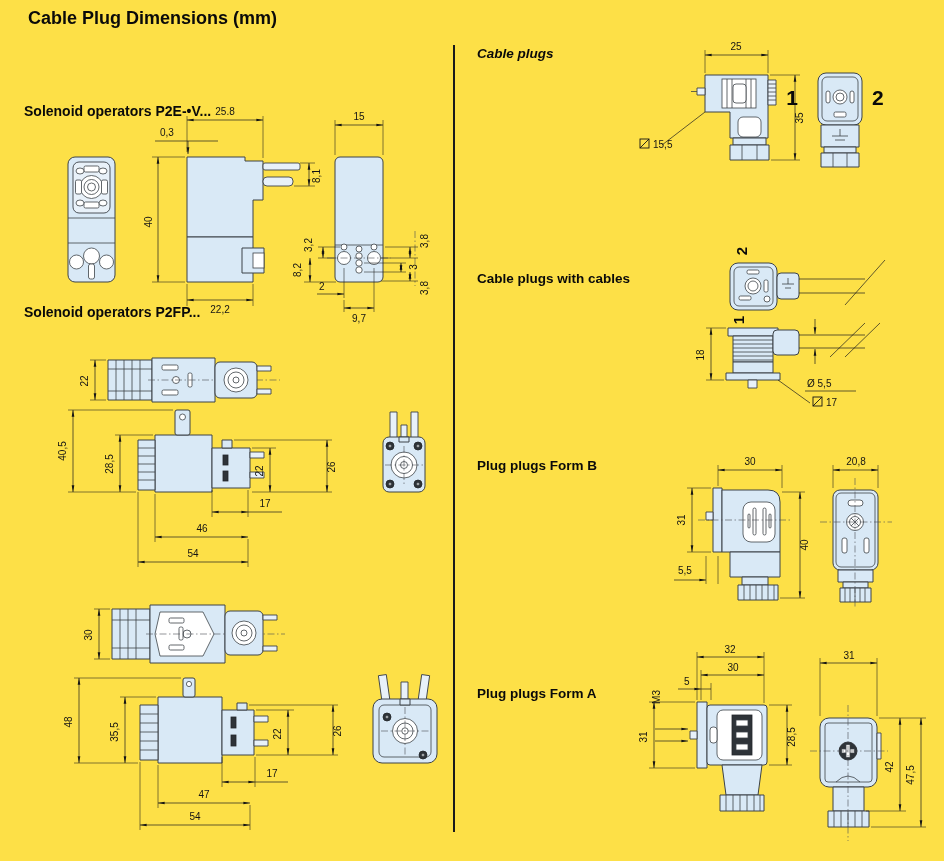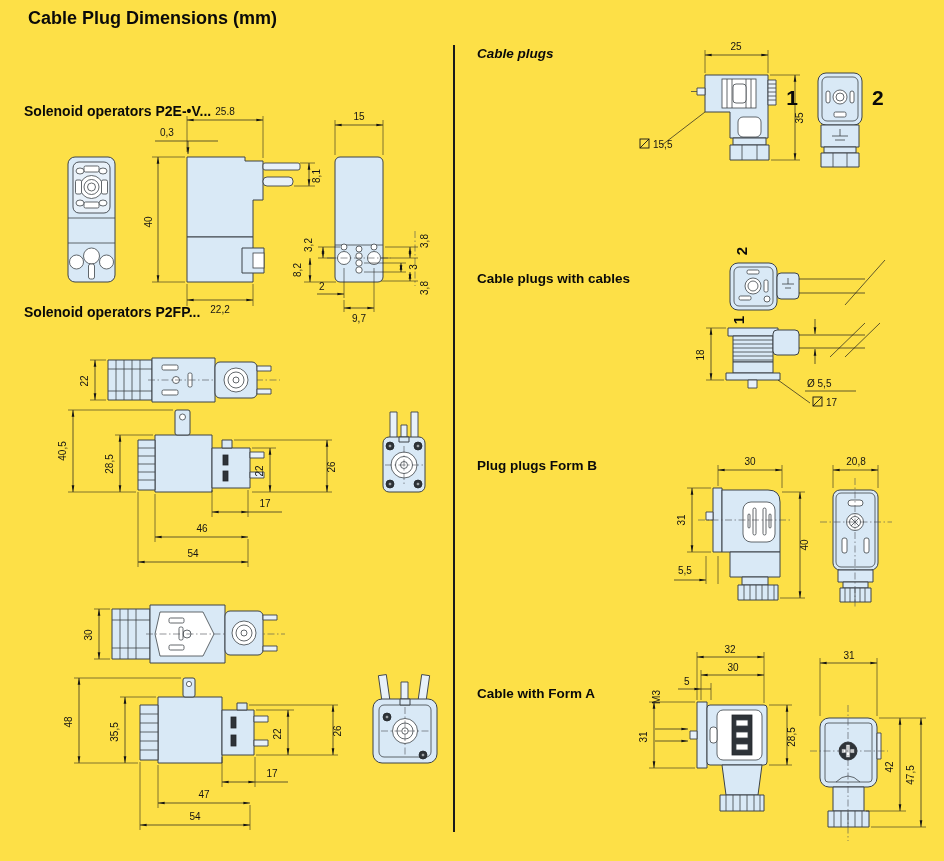--- a/index.html
+++ b/index.html
@@ -41,21 +41,21 @@
     </defs>
   </svg>
 
   <div class="title">Cable Plug Dimensions (mm)</div>
   <div class="h2" style="left:24px;top:55px;margin-top:48px;">Solenoid operators P2E-•V...</div>
   <div class="h2" style="left:24px;top:304px;">Solenoid operators P2FP...</div>
   <div class="divider"></div>
   <div class="h2s" style="left:477px;top:46px;font-style:italic;">Cable plugs</div>
   <div class="h2s" style="left:477px;top:248px;margin-top:23px;">Cable plugs with cables</div>
   <div class="h2s" style="left:477px;top:458px;">Plug plugs Form B</div>
-  <div class="h2s" style="left:477px;top:686px;">Cable with Form A</div>
+  <div class="h2s" style="left:477px;top:686px;">Plug plugs Form A</div>
 
   <svg style="left:40px;top:100px;" width="405" height="230" viewBox="0 0 405 230">
 
     <g>
       <rect class="part" x="28" y="57" width="47" height="125" rx="7"></rect>
       <line class="ln" x1="28" y1="118" x2="75" y2="118"></line>
       <line class="ln" x1="28" y1="143" x2="75" y2="143"></line>
       <rect class="part2" x="33" y="62" width="37" height="51" rx="6"></rect>
       <circle class="det" cx="51.5" cy="87" r="11.5"></circle>
       <circle class="det" cx="51.5" cy="87" r="7.5"></circle>

